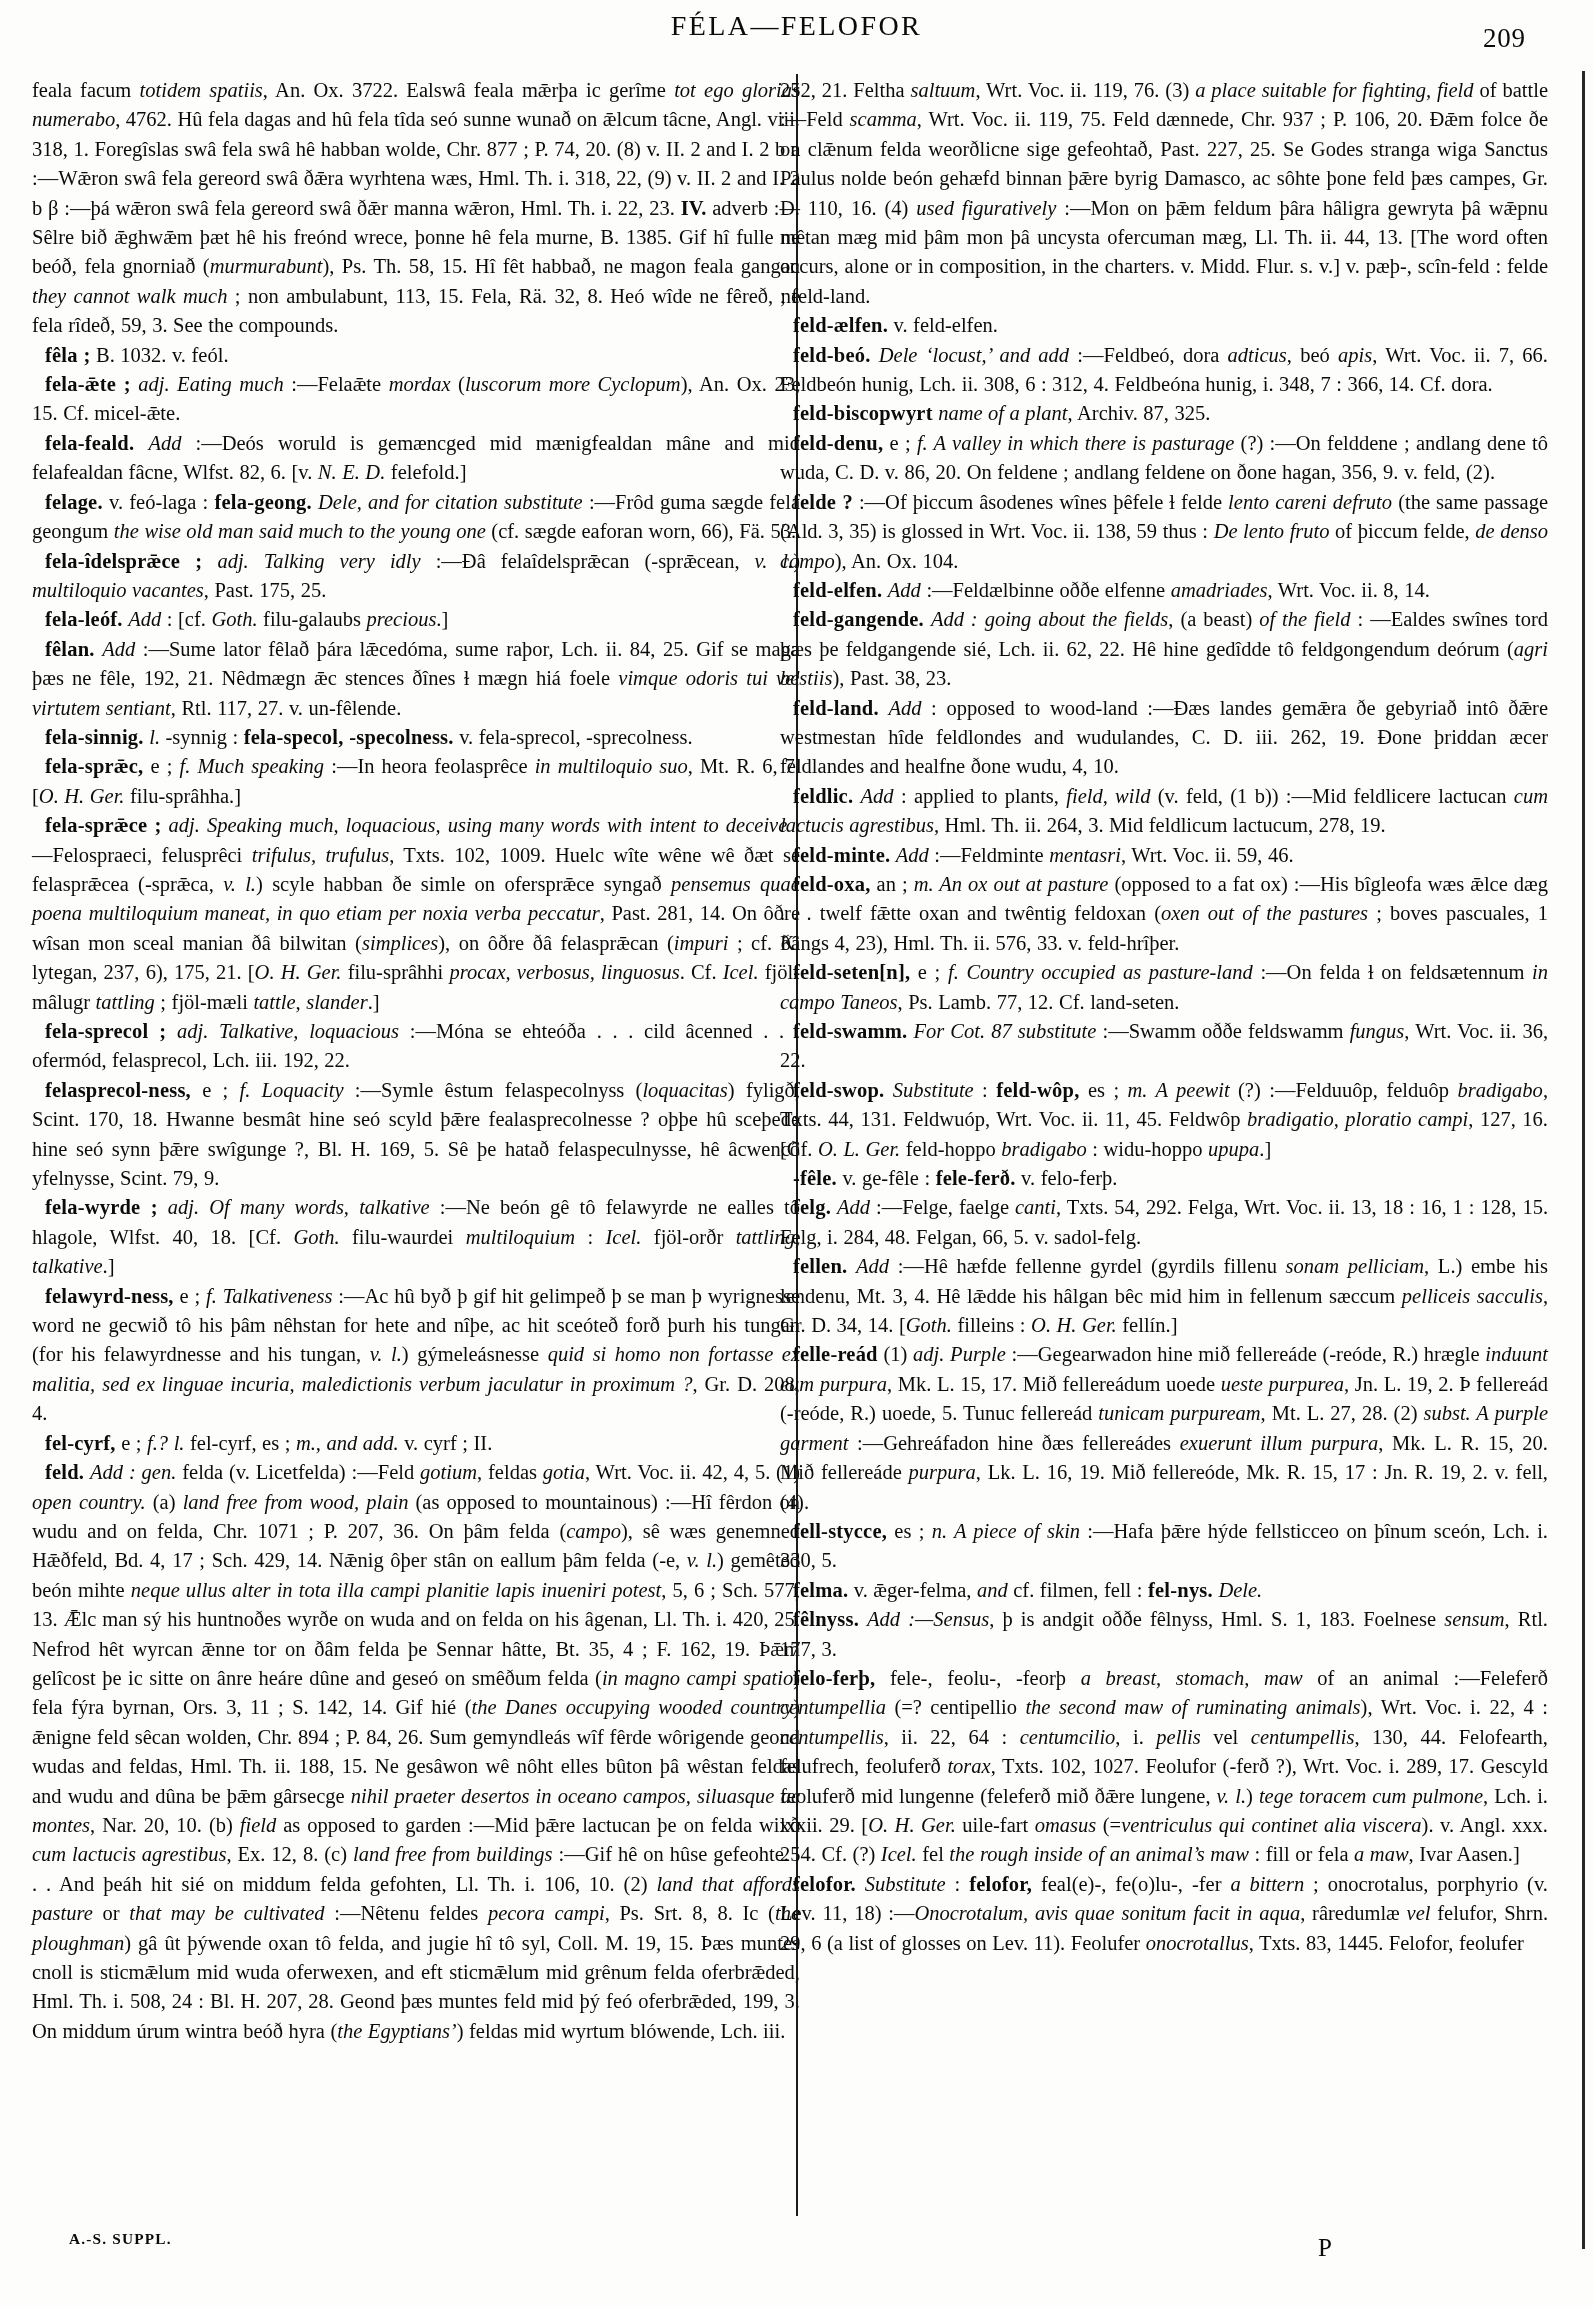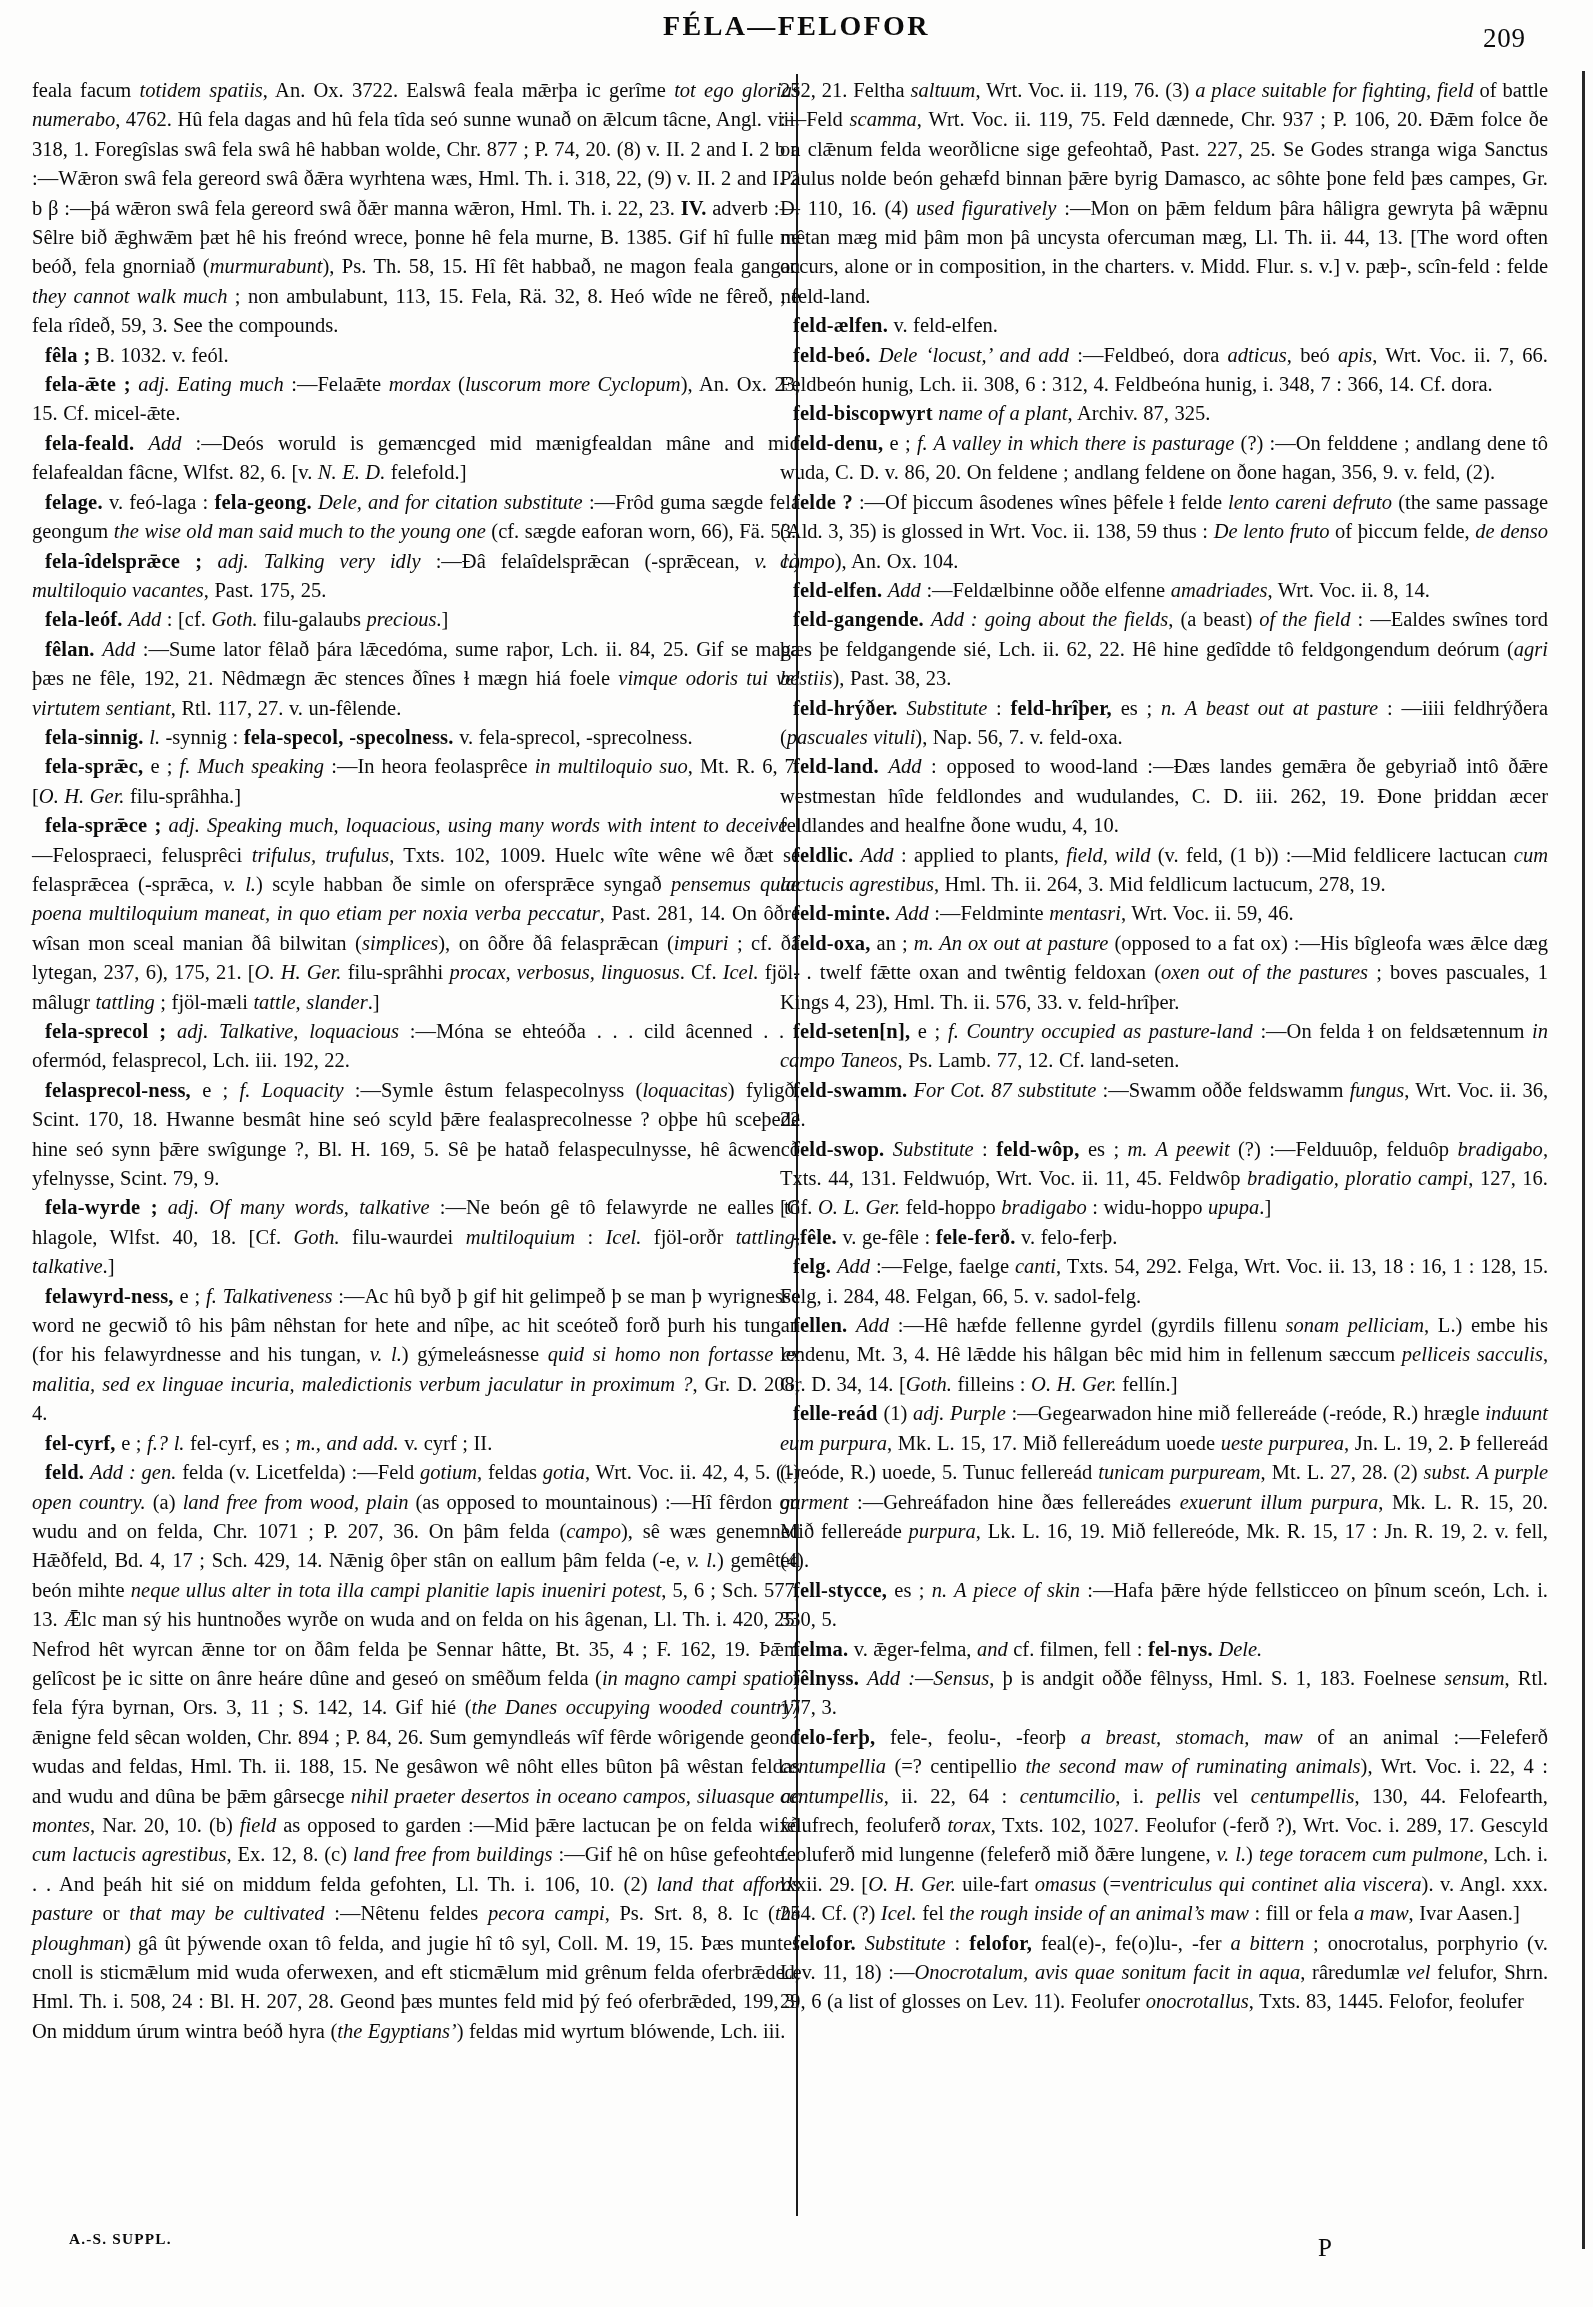--- a/index.html
+++ b/index.html
@@ -4,21 +4,21 @@
 <style>
   html,body{margin:0;padding:0;}
   body{
     width:1593px;height:2307px;position:relative;
     background:#fdfdfc;color:#0b0b0b;
     font-family:"Liberation Serif","DejaVu Serif",serif;
     overflow:hidden;
   }
   .header-title{
     position:absolute;top:9.7px;left:0;width:1593px;text-align:center;
-    font-size:28px;letter-spacing:2.4px;font-weight:bold;
+    font-size:28px;letter-spacing:2.4px;font-weight:normal;
   }
   .page-number{
     position:absolute;top:23px;left:1483px;font-size:27px;letter-spacing:0.8px;
   }
   .col{
     position:absolute;top:76px;width:768px;
     font-size:20.5px;line-height:29.4px;
     text-align:justify;word-spacing:0.4px;
   }
   #col-left{left:21px;margin-left:11px;}
@@ -70,21 +70,20 @@
 <div class="divider"></div>
 <div class="col" id="col-right">
     <p class="entry flush"><span>252, 21.  Feltha </span><i>saltuum</i><span>, Wrt. Voc. ii. 119, 76.  (3) </span><i>a place suitable for fighting, field</i><span> of battle :—Feld </span><i>scamma</i><span>, Wrt. Voc. ii. 119, 75. Feld dænnede, Chr. 937 ; P. 106, 20.  Ðǣm folce ðe on clǣnum felda weorðlicne sige gefeohtað, Past. 227, 25.  Se Godes stranga wiga Sanctus Paulus nolde beón gehæfd binnan þǣre byrig Damasco, ac sôhte þone feld þæs campes, Gr. D. 110, 16.  (4) </span><i>used figuratively</i><span> :—Mon on þǣm feldum þâra hâligra gewryta þâ wǣpnu mêtan mæg mid þâm mon þâ uncysta ofercuman mæg, Ll. Th. ii. 44, 13.  [The word often occurs, alone or in composition, in the charters.  v. Midd. Flur. s. v.]  v. pæþ-, scîn-feld : felde ;  feld-land.</span></p>
     <p class="entry"><b>feld-ælfen.</b><span> v. feld-elfen.</span></p>
     <p class="entry"><b>feld-beó.</b><span> </span><i>Dele ‘locust,’ and add</i><span> :—Feldbeó, dora </span><i>adticus</i><span>, beó </span><i>apis</i><span>, Wrt. Voc. ii. 7, 66.  Feldbeón hunig, Lch. ii. 308, 6 : 312, 4.  Feldbeóna hunig, i. 348, 7 : 366, 14.  Cf. dora.</span></p>
     <p class="entry"><b>feld-biscopwyrt</b><span> </span><i>name of a plant</i><span>, Archiv. 87, 325.</span></p>
     <p class="entry"><b>feld-denu,</b><span> e ; </span><i>f. A valley in which there is pasturage</i><span> (?) :—On felddene ; andlang dene tô wuda, C. D. v. 86, 20.  On feldene ; andlang feldene on ðone hagan, 356, 9.  v. feld, (2).</span></p>
     <p class="entry"><b>felde ?</b><span> :—Of þiccum âsodenes wînes þêfele ɫ felde </span><i>lento careni defruto</i><span> (the same passage (Ald. 3, 35) is glossed in Wrt. Voc. ii. 138, 59 thus : </span><i>De lento fruto</i><span> of þiccum felde, </span><i>de denso campo</i><span>), An. Ox. 104.</span></p>
     <p class="entry"><b>feld-elfen.</b><span> </span><i>Add</i><span> :—Feldælbinne oððe elfenne </span><i>amadriades</i><span>, Wrt. Voc. ii. 8, 14.</span></p>
     <p class="entry"><b>feld-gangende.</b><span> </span><i>Add : going about the fields</i><span>, (a beast) </span><i>of the field</i><span> : —Ealdes swînes tord þæs þe feldgangende sié, Lch. ii. 62, 22.  Hê hine gedîdde tô feldgongendum deórum (</span><i>agri bestiis</i><span>), Past. 38, 23.</span></p>
-    <p class="entry"><b>feld-hrýðer.</b><span> </span><i>Substitute</i><span> : </span><b>feld-hrîþer,</b><span> es ; </span><i>n. A beast out at pasture</i><span> : —iiii feldhrýðera (</span><i>pascuales vituli</i><span>), Nap. 56, 7.  v. feld-oxa.</span></p>
     <p class="entry"><b>feld-land.</b><span> </span><i>Add</i><span> : opposed to wood-land :—Ðæs landes gemǣra ðe gebyriað intô ðǣre westmestan hîde feldlondes and wudulandes, C. D. iii. 262, 19.  Ðone þriddan æcer feldlandes and healfne ðone wudu, 4, 10.</span></p>
     <p class="entry"><b>feldlic.</b><span> </span><i>Add</i><span> : applied to plants, </span><i>field, wild</i><span> (v. feld, (1 b)) :—Mid feldlicere lactucan </span><i>cum lactucis agrestibus</i><span>, Hml. Th. ii. 264, 3.  Mid feldlicum lactucum, 278, 19.</span></p>
     <p class="entry"><b>feld-minte.</b><span> </span><i>Add</i><span> :—Feldminte </span><i>mentasri</i><span>, Wrt. Voc. ii. 59, 46.</span></p>
     <p class="entry"><b>feld-oxa,</b><span> an ; </span><i>m. An ox out at pasture</i><span> (opposed to a fat ox) :—His bîgleofa wæs ǣlce dæg . . . twelf fǣtte oxan and twêntig feldoxan (</span><i>oxen out of the pastures</i><span> ; boves pascuales, 1 Kings 4, 23), Hml. Th. ii. 576, 33.  v. feld-hrîþer.</span></p>
     <p class="entry"><b>feld-seten[n],</b><span> e ; </span><i>f. Country occupied as pasture-land</i><span> :—On felda ɫ on feldsætennum </span><i>in campo Taneos</i><span>, Ps. Lamb. 77, 12.  Cf. land-seten.</span></p>
     <p class="entry"><b>feld-swamm.</b><span> </span><i>For Cot. 87 substitute</i><span> :—Swamm oððe feldswamm </span><i>fungus</i><span>, Wrt. Voc. ii. 36, 22.</span></p>
     <p class="entry"><b>feld-swop.</b><span> </span><i>Substitute</i><span> : </span><b>feld-wôp,</b><span> es ; </span><i>m. A peewit</i><span> (?) :—Felduuôp, felduôp </span><i>bradigabo</i><span>, Txts. 44, 131.  Feldwuóp, Wrt. Voc. ii. 11, 45.  Feldwôp </span><i>bradigatio, ploratio campi</i><span>, 127, 16.  [Cf. </span><i>O. L. Ger.</i><span> feld-hoppo </span><i>bradigabo</i><span> : widu-hoppo </span><i>upupa</i><span>.]</span></p>
     <p class="entry"><b>-fêle.</b><span> v. ge-fêle : </span><b>fele-ferð.</b><span> v. felo-ferþ.</span></p>
     <p class="entry"><b>felg.</b><span> </span><i>Add</i><span> :—Felge, faelge </span><i>canti</i><span>, Txts. 54, 292.  Felga, Wrt. Voc. ii. 13, 18 : 16, 1 : 128, 15.  Felg, i. 284, 48.  Felgan, 66, 5.  v. sadol-felg.</span></p>
     <p class="entry"><b>fellen.</b><span> </span><i>Add</i><span> :—Hê hæfde fellenne gyrdel (gyrdils fillenu </span><i>sonam pelliciam</i><span>, L.) embe his lendenu, Mt. 3, 4.  Hê lǣdde his hâlgan bêc mid him in fellenum sæccum </span><i>pelliceis sacculis</i><span>, Gr. D. 34, 14.  [</span><i>Goth.</i><span> filleins : </span><i>O. H. Ger.</i><span> fellín.]</span></p>

